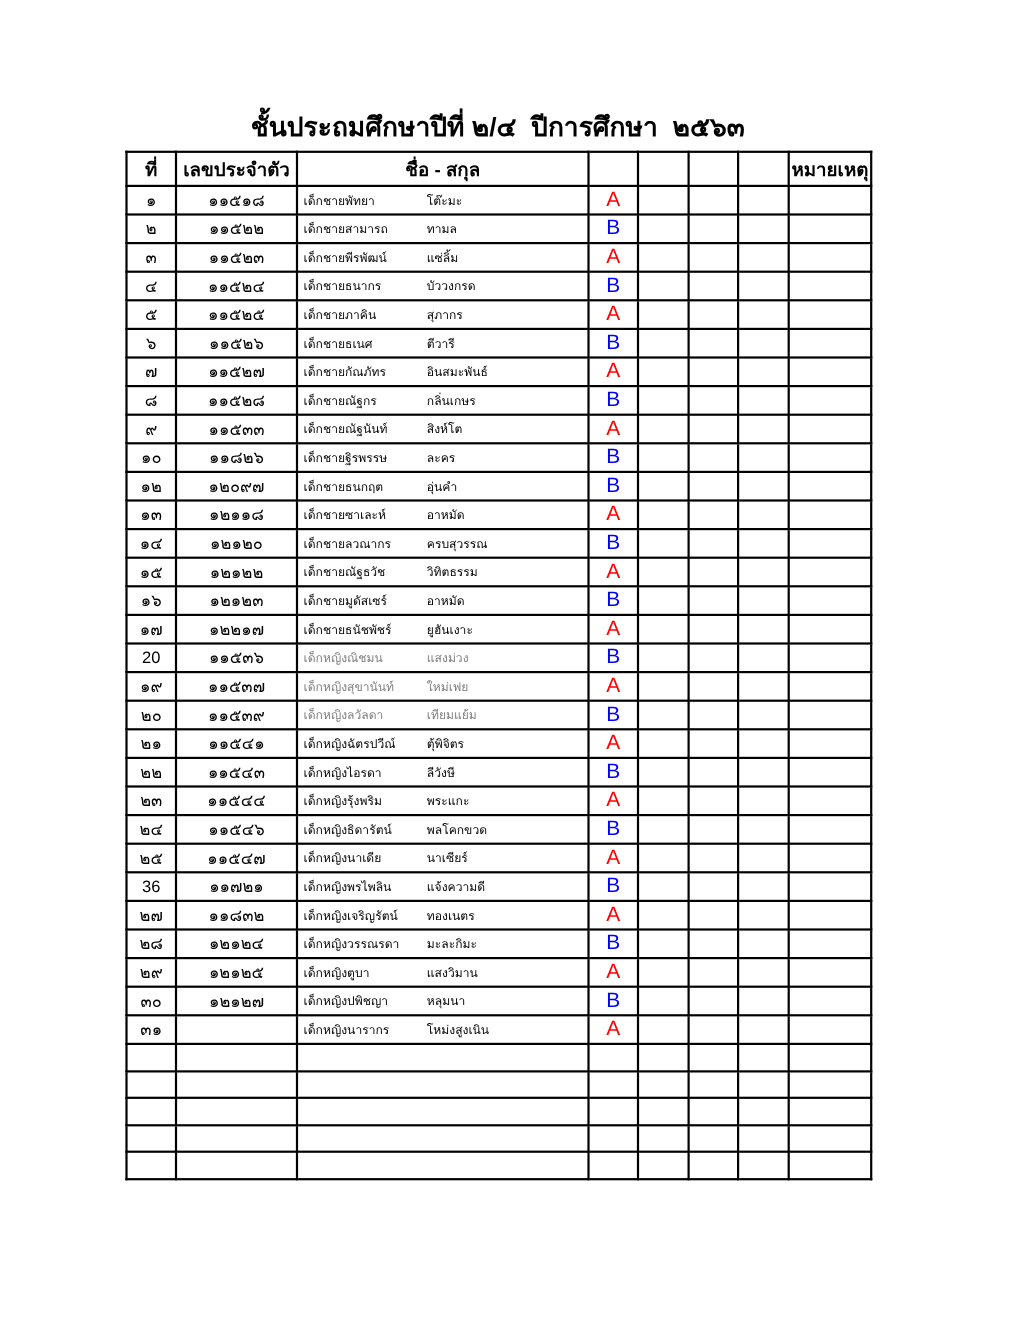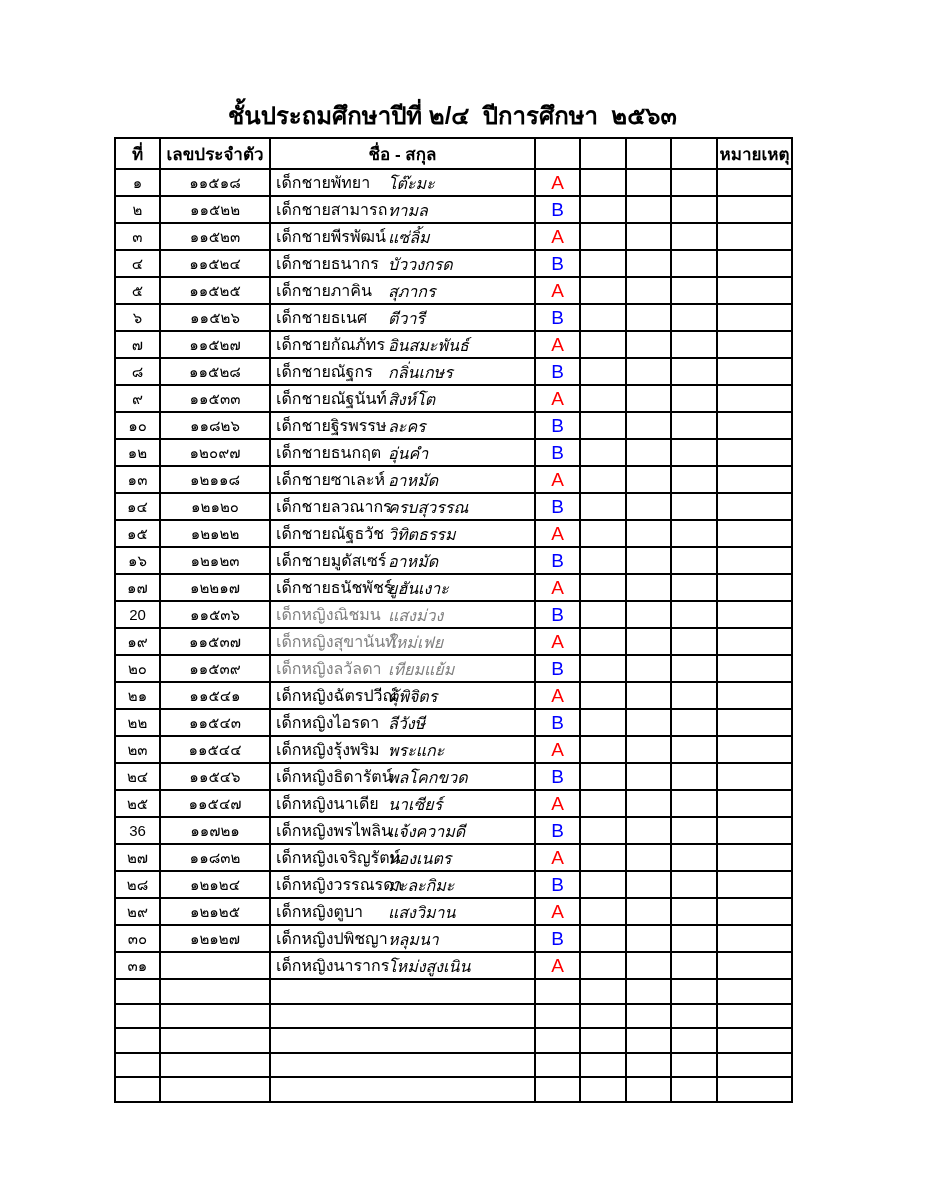--- a/index.html
+++ b/index.html
@@ -47,30 +47,29 @@
     vertical-align: middle;
   }
   .roster td {
     height: 24.5px;
     font-size: 15px;
     vertical-align: middle;
   }
   td.c-no, td.c-id { text-align: center; }
   td.c-name {
     position: relative;
-    font-size: 16px;
+    font-size: 11px;
     padding-left: 5px;
     text-align: left;
   }
   td.c-name .surname {
     position: absolute;
     left: 117px;
     top: 50%;
     transform: translateY(-50%);
-    font-style: italic;
   }
   td.c-group {
     text-align: center;
     font-size: 19px;
     font-weight: 400;
   }
   tr.faded td.c-name { color: #808080; }
 </style>
 </head>
 <body>

